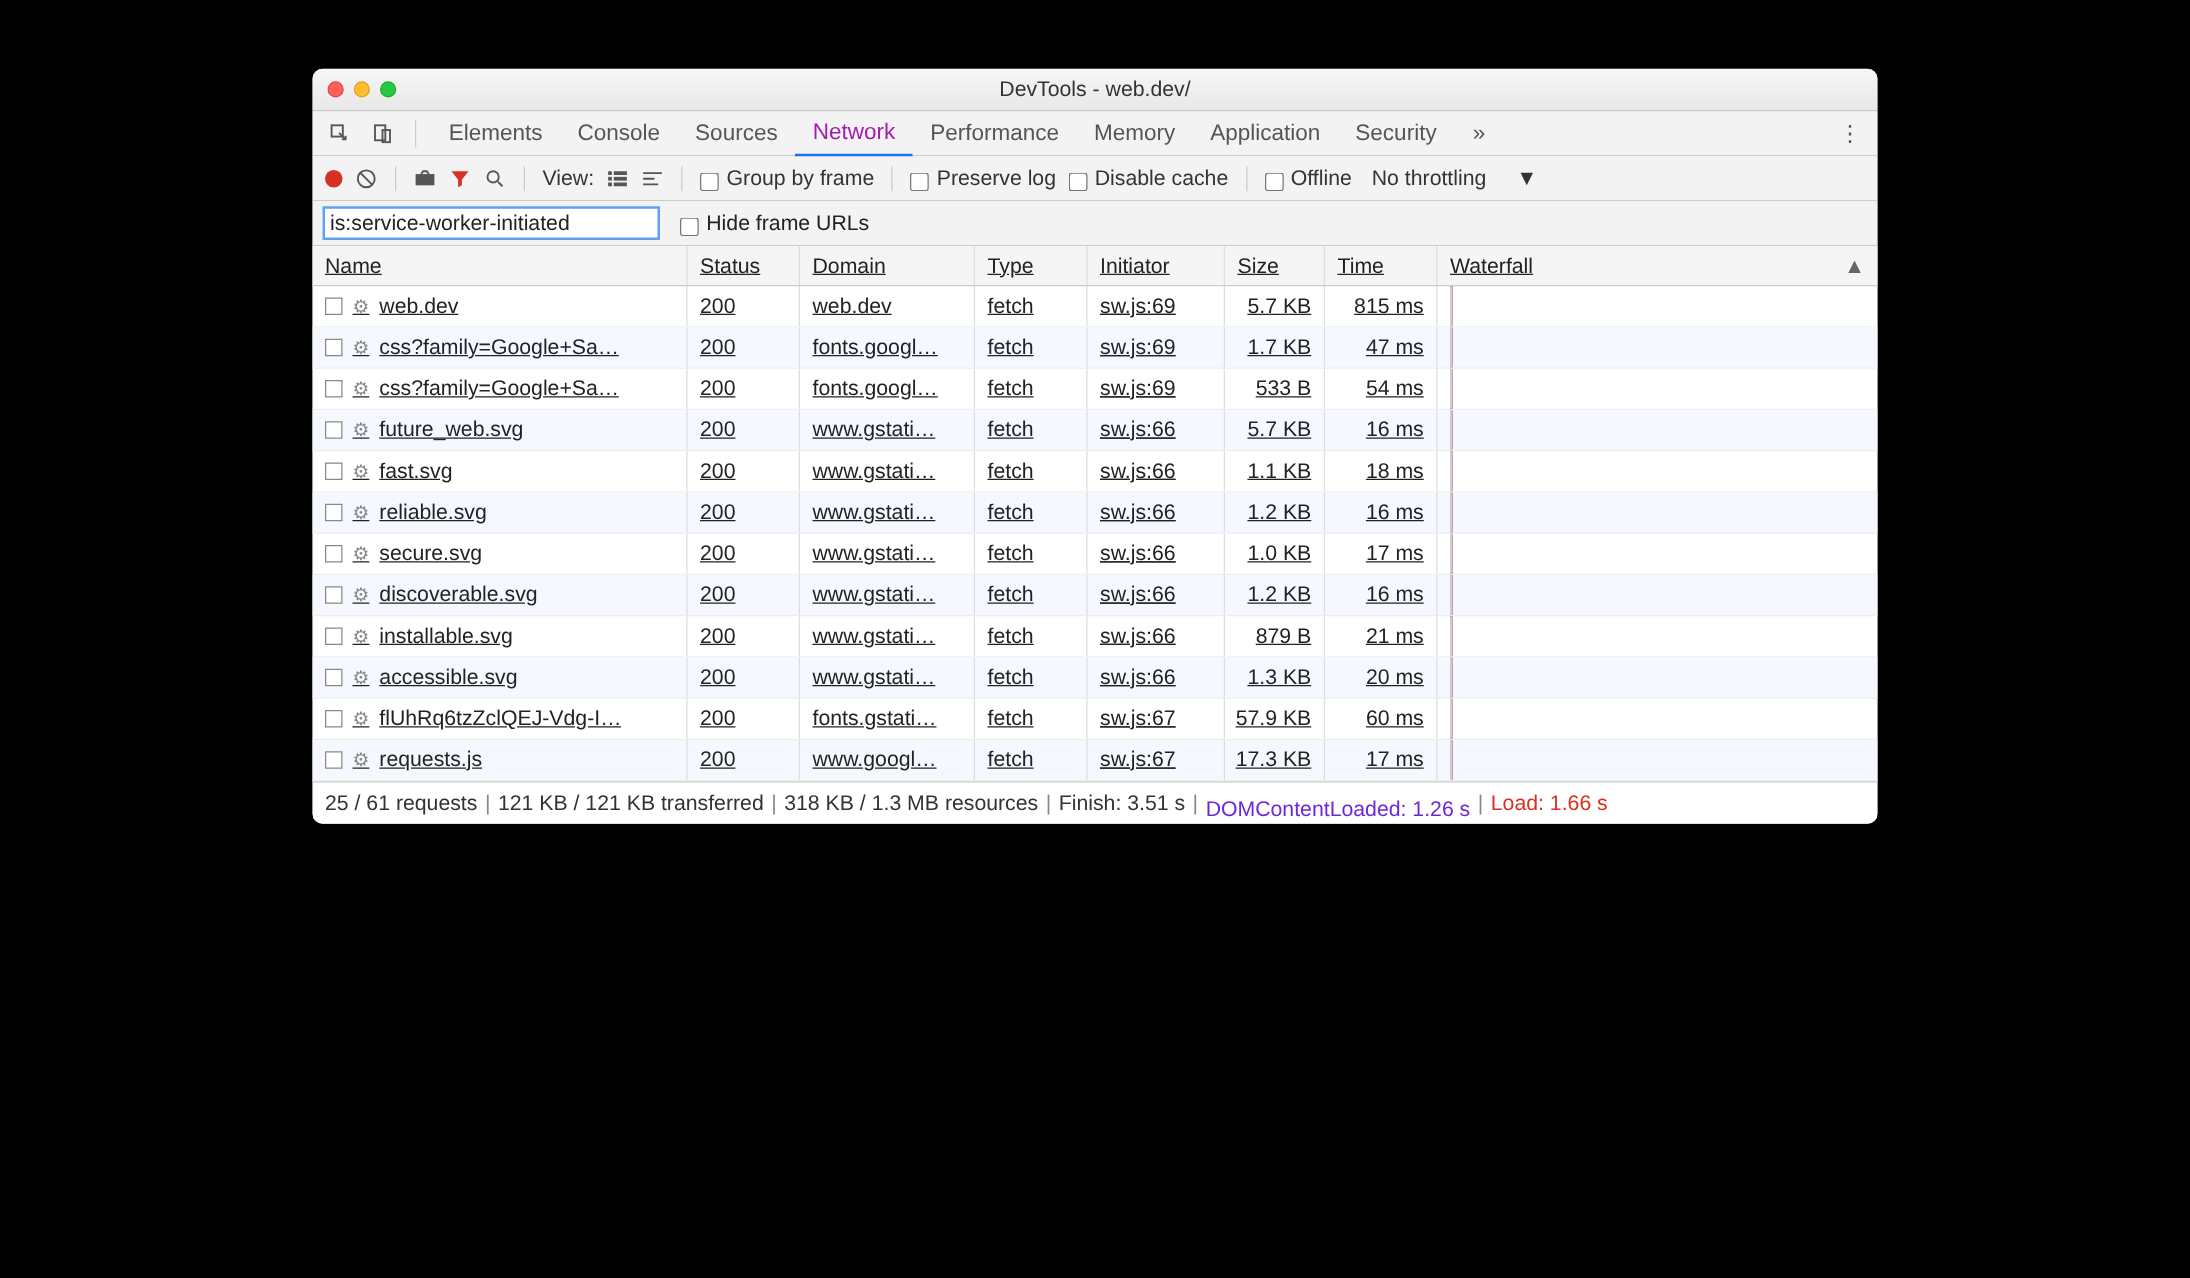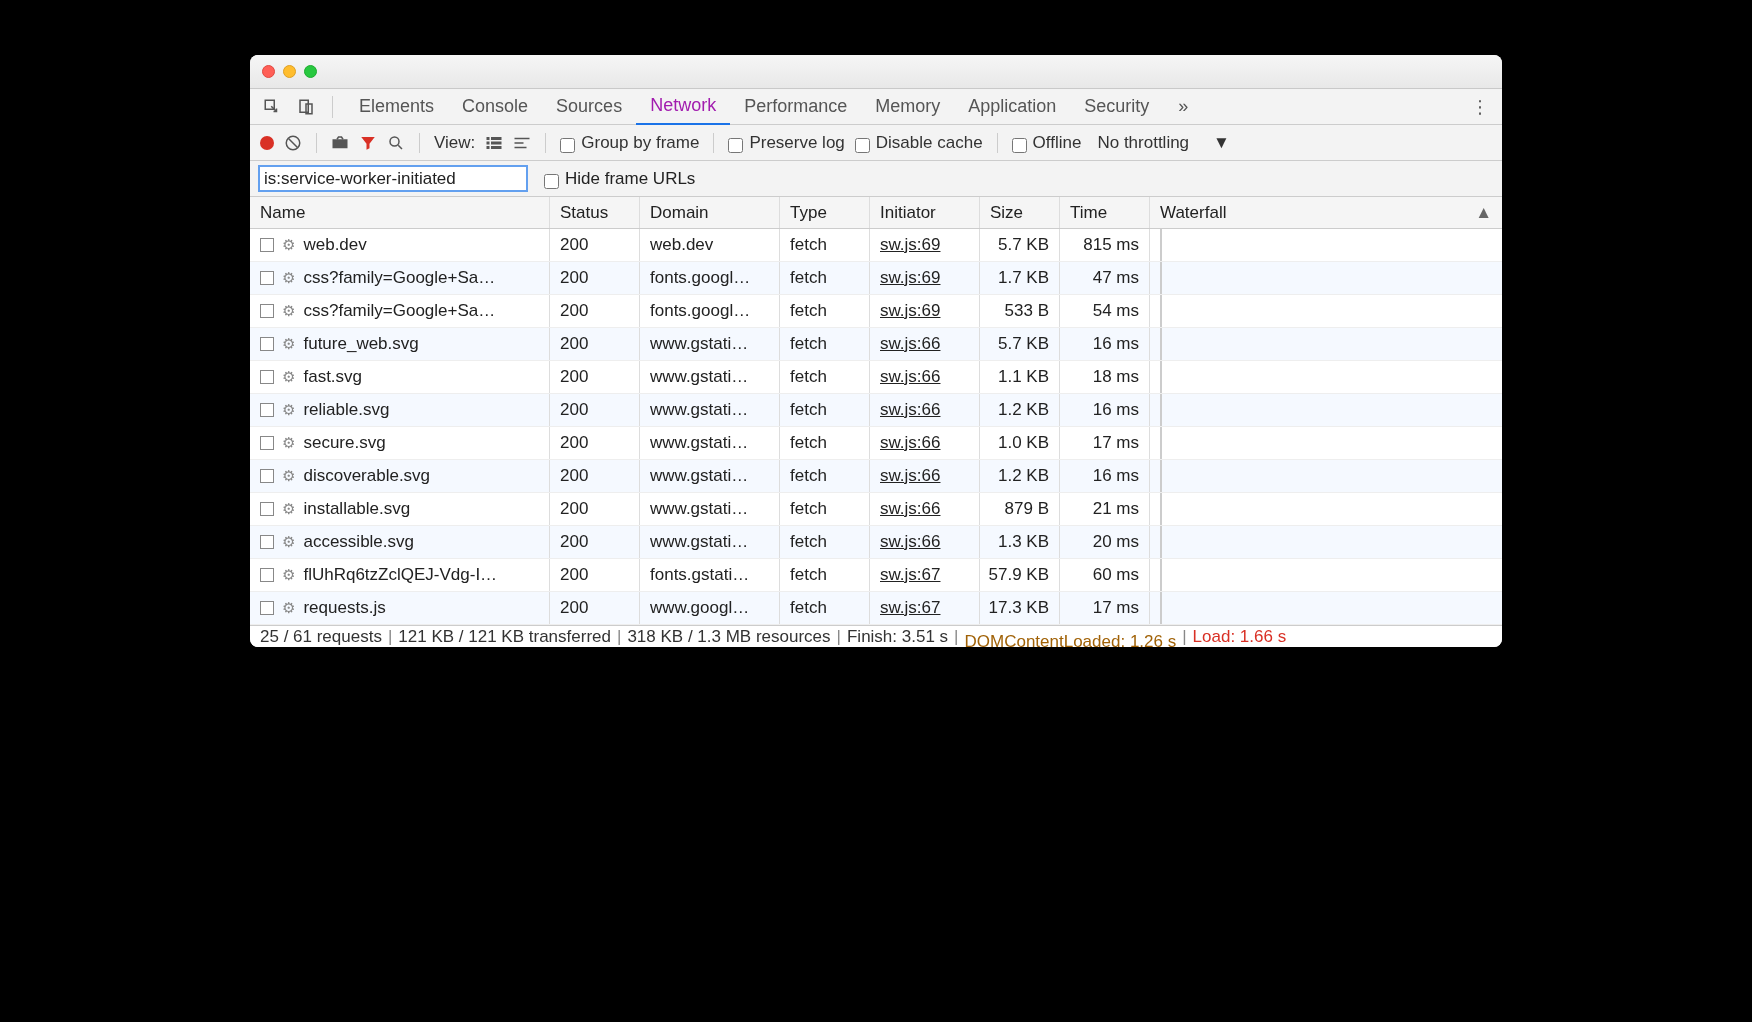--- a/index.html
+++ b/index.html
@@ -108,20 +108,21 @@
   .filter-types { display: flex; gap: 14px; align-items: center; }
   .ft { cursor: pointer; padding: 2px 6px; border-radius: 4px; }
   .ft.active { background: #666; color: #fff; }
   
   .grid { background: #fff; }
   .header-row, .row {
     display: grid;
     grid-template-columns: 300px 90px 140px 90px 110px 80px 90px 1fr;
     align-items: center;
     font-size: 17px;
+    text-decoration: underline;
   }
   .header-row {
     height: 32px;
     background: #f5f5f5;
     border-bottom: 1px solid #ccc;
     color: #222;
   }
   .header-row .cell { padding: 0 10px; border-right: 1px solid #ddd; height: 100%; display: flex; align-items: center; position: relative; }
   .header-row .cell:last-child { border-right: none; }
   .sort-arrow { position: absolute; right: 10px; color: #666; }
@@ -138,46 +139,47 @@
   
   .wf { position: relative; height: 100%; }
   .wf .vline-blue { position: absolute; top: 0; bottom: 0; width: 2px; background: #4f8de8; }
   .wf .vline-red { position: absolute; top: 0; bottom: 0; width: 2px; background: #d93025; }
   .wf .vline-gray { position: absolute; top: 0; bottom: 0; width: 2px; background: #ccc; }
   .wf .bar { position: absolute; top: 8px; height: 16px; border-radius: 2px; }
   .bar.green { background: #0dbf5f; }
   .bar.tiny { width: 4px; }
   
   .statusbar {
-    height: 22px;
+    height: 34px;
     border-top: 1px solid #ccc;
     background: #fff;
     display: flex;
     align-items: center;
     padding: 0 10px;
     font-size: 17px;
     color: #333;
     gap: 6px;
   }
   .statusbar .pipe { color: #888; }
-  .dcl { color: #a16207; margin-top: 10px; }
+  .dcl { color: #6d28d9; margin-top: 10px; }
   .loadt { color: #d93025; }
   svg { display: block; }
 </style>
 </head>
 <body>
 
 <div class="window">
 
   <div class="titlebar">
     <div class="traffic">
       <div class="dot red"></div>
       <div class="dot yellow"></div>
       <div class="dot green"></div>
     </div>
+    <div class="title">DevTools - web.dev/</div>
   </div>
 
   <div class="tabs">
     <div class="icon-btn">
       <svg width="18" height="18" viewBox="0 0 24 24" fill="none" stroke="currentColor" stroke-width="2">
           <rect x="3" y="3" width="12" height="12"></rect>
           <path d="M11 11l7 7M18 14v4h-4"></path>
         </svg>
     </div>
     <div class="icon-btn">

